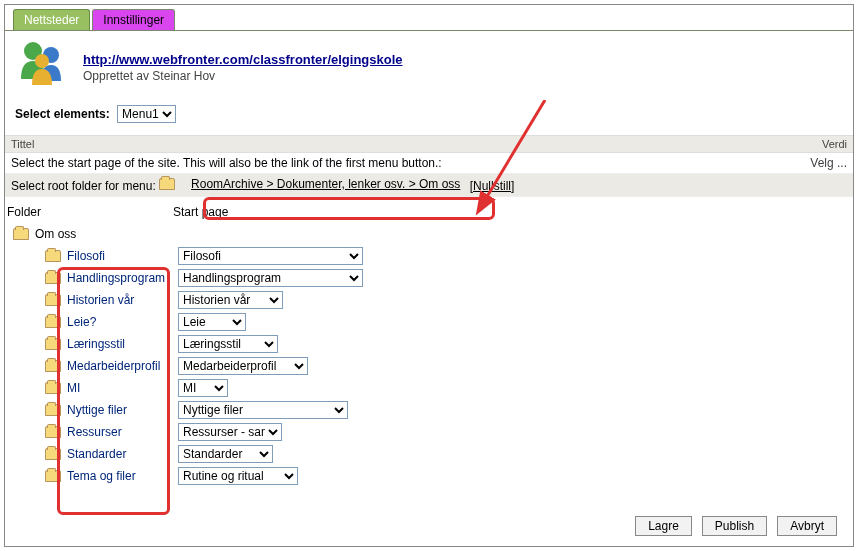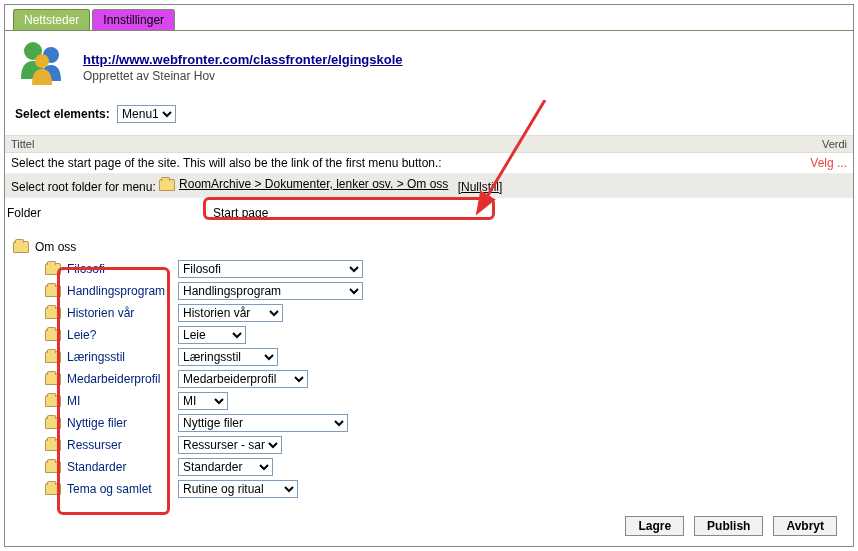--- a/index.html
+++ b/index.html
@@ -79,25 +79,25 @@
     font-size: 11px;
   }
   .row {
     display: flex;
     justify-content: space-between;
     padding: 3px 6px;
     border-bottom: 1px solid #eee;
     font-size: 12px;
   }
   .row.gray { background: #eceae4; }
-  .row .link { color: #ef4444; cursor: pointer; }
+  .row .link { color: #404040; cursor: pointer; }
   .breadcrumb-wrap {
     display: inline-flex;
-    align-items: flex-end;
-    gap: 4px;
+    align-items: center;
+    gap: 16px;
   }
   .folder-mini {
     display: inline-block;
     width: 16px; height: 12px;
     background: #f6d97a;
     border: 1px solid #b9955b;
     border-radius: 2px 2px 0 0;
     position: relative;
     vertical-align: middle;
   }
@@ -113,21 +113,21 @@
   }
   .breadcrumb { text-decoration: underline; color: #000; }
   .nullstill { text-decoration: underline; color: #000; margin-left: 6px; }
   .red-box {
     border: 3px solid #e03030;
     border-radius: 6px;
     position: absolute;
     pointer-events: none;
   }
   .folders-area { margin-top: 8px; padding: 0 2px; }
-  .col-headers { display: flex; margin-bottom: 16px; gap: 40px; }
+  .col-headers { display: flex; margin-bottom: 4px; }
   .col-headers .col-folder { width: 166px; }
   .tree-row {
     display: flex;
     align-items: center;
     height: 22px;
     gap: 6px;
     padding-left: 6px;
   }
   .tree-row.indent { padding-left: 38px; }
   .folder-icon {
@@ -167,21 +167,20 @@
     bottom: 10px;
     display: flex;
     gap: 10px;
   }
   .buttons button {
     font-size: 12px;
     padding: 2px 12px;
     border: 1px solid #888;
     background: #f2f2f2;
     cursor: pointer;
-    font-weight: bold;
   }
   .arrow-svg {
     position: absolute;
     left: 450px;
     top: 95px;
     pointer-events: none;
   }
 </style>
 </head>
 <body>
@@ -294,21 +293,21 @@
         <span class="folder-label">Ressurser</span>
         <select style="width:104px"><option>Ressurser - samlet</option></select>
       </div>
     <div class="tree-row indent">
         <span class="folder-icon"></span>
         <span class="folder-label">Standarder</span>
         <select style="width:95px"><option>Standarder</option></select>
       </div>
     <div class="tree-row indent">
         <span class="folder-icon"></span>
-        <span class="folder-label">Tema og samlet</span>
+        <span class="folder-label">Tema og filer</span>
         <select style="width:120px"><option>Rutine og ritual</option></select>
       </div>
   </div>
 
   <div class="red-box" style="left:198px; top:192px; width:292px; height:23px;"></div>
   <div class="red-box" style="left:52px; top:262px; width:113px; height:248px;"></div>
 
   <svg class="arrow-svg" width="120" height="120">
     <defs>
       <marker id="ah" markerWidth="10" markerHeight="10" refX="2" refY="3" orient="auto">

